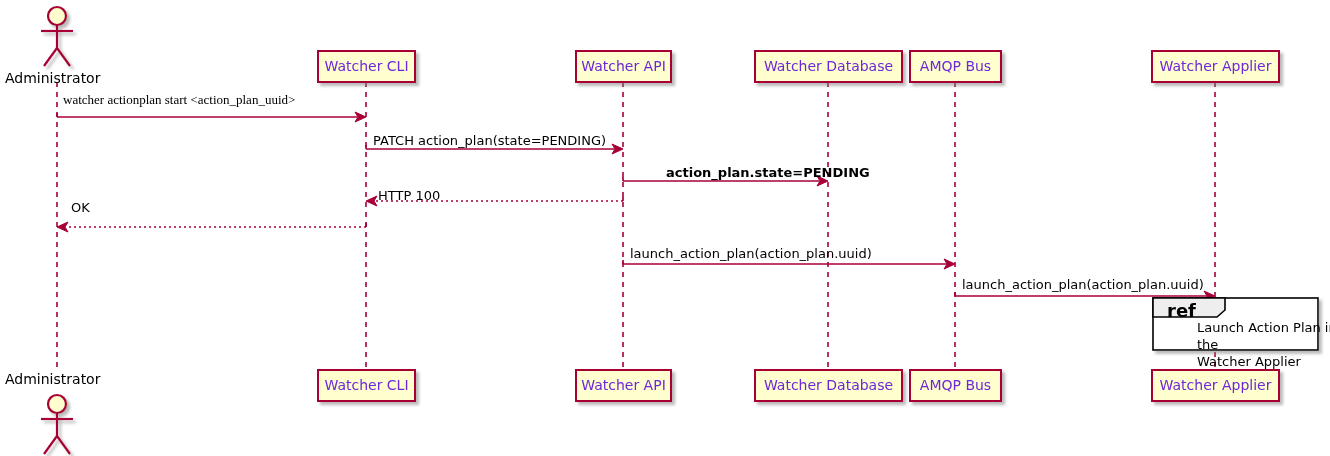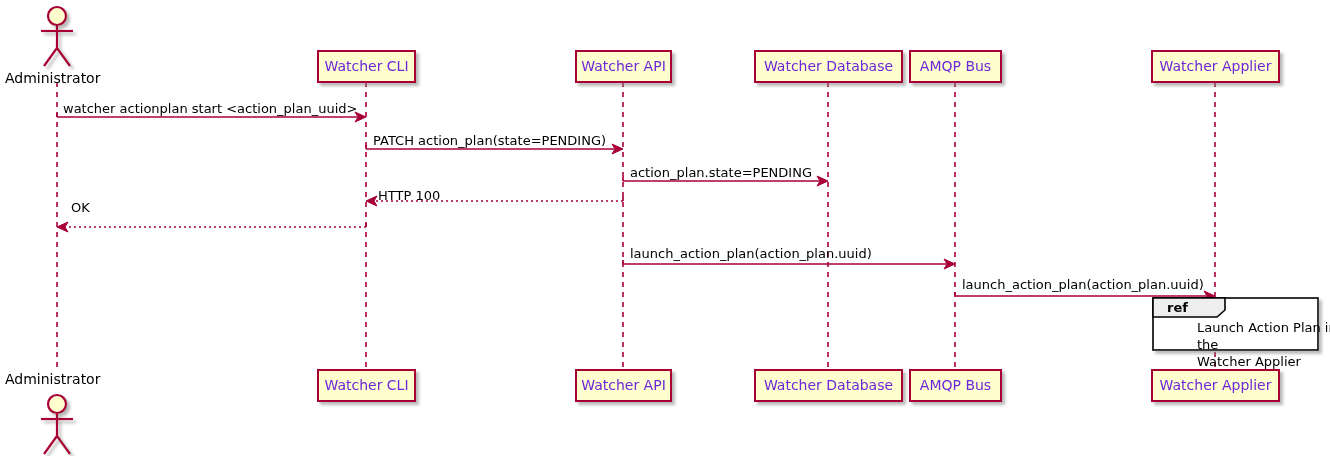--- a/index.html
+++ b/index.html
@@ -41,21 +41,21 @@
   .actor-label {
     position: absolute;
     font-family: "DejaVu Sans", sans-serif;
     font-size: 14px;
     color: #000000;
     white-space: nowrap;
   }
   .ref-title {
     position: absolute;
     font-family: "DejaVu Sans", sans-serif;
-    font-size: 13px;
+    font-size: 18px;
     font-weight: bold;
     color: #000000;
     white-space: nowrap;
   }
   .ref-body {
     position: absolute;
     font-family: "DejaVu Sans", sans-serif;
     font-size: 13px;
     color: #000000;
     line-height: 17px;
@@ -180,23 +180,23 @@
       <div class="participant-label" style="left: 318px; top: 57px; width: 97px;">Watcher CLI</div>
       <div class="participant-label" style="left: 318px; top: 376px; width: 97px;">Watcher CLI</div>
       <div class="participant-label" style="left: 576px; top: 57px; width: 95px;">Watcher API</div>
       <div class="participant-label" style="left: 576px; top: 376px; width: 95px;">Watcher API</div>
       <div class="participant-label" style="left: 755px; top: 57px; width: 147px;">Watcher Database</div>
       <div class="participant-label" style="left: 755px; top: 376px; width: 147px;">Watcher Database</div>
       <div class="participant-label" style="left: 910px; top: 57px; width: 91px;">AMQP Bus</div>
       <div class="participant-label" style="left: 910px; top: 376px; width: 91px;">AMQP Bus</div>
       <div class="participant-label" style="left: 1152px; top: 57px; width: 127px;">Watcher Applier</div>
       <div class="participant-label" style="left: 1152px; top: 376px; width: 127px;">Watcher Applier</div>
-      <div class="msg-label" style="left: 63px; top: 101px;">watcher actionplan start &lt;action_plan_uuid&gt;</div>
+      <div class="msg-label" style="left: 63px; top: 92px; font-family: Liberation Serif, serif;">watcher actionplan start &lt;action_plan_uuid&gt;</div>
       <div class="msg-label" style="left: 373px; top: 133px; text-align: center;">PATCH action_plan(state=PENDING)</div>
-      <div class="msg-label" style="left: 630px; top: 165px;">action_plan.state=PENDING</div>
+      <div class="msg-label" style="left: 666px; top: 165px; font-weight: bold;">action_plan.state=PENDING</div>
       <div class="msg-label" style="left: 378px; top: 188px;">HTTP 100</div>
       <div class="msg-label" style="left: 71px; top: 200px;">OK</div>
       <div class="msg-label" style="left: 630px; top: 246px;">launch_action_plan(action_plan.uuid)</div>
       <div class="msg-label" style="left: 962px; top: 277px;">launch_action_plan(action_plan.uuid)</div>
       <div class="ref-title" style="left: 1167px; top: 300px;">ref</div>
       <div class="ref-body" style="left: 1158px; top: 319px; width: 157px; margin-left: 39px;">Launch Action Plan in the
 Watcher Applier</div>
     </div>
 
 </div>

